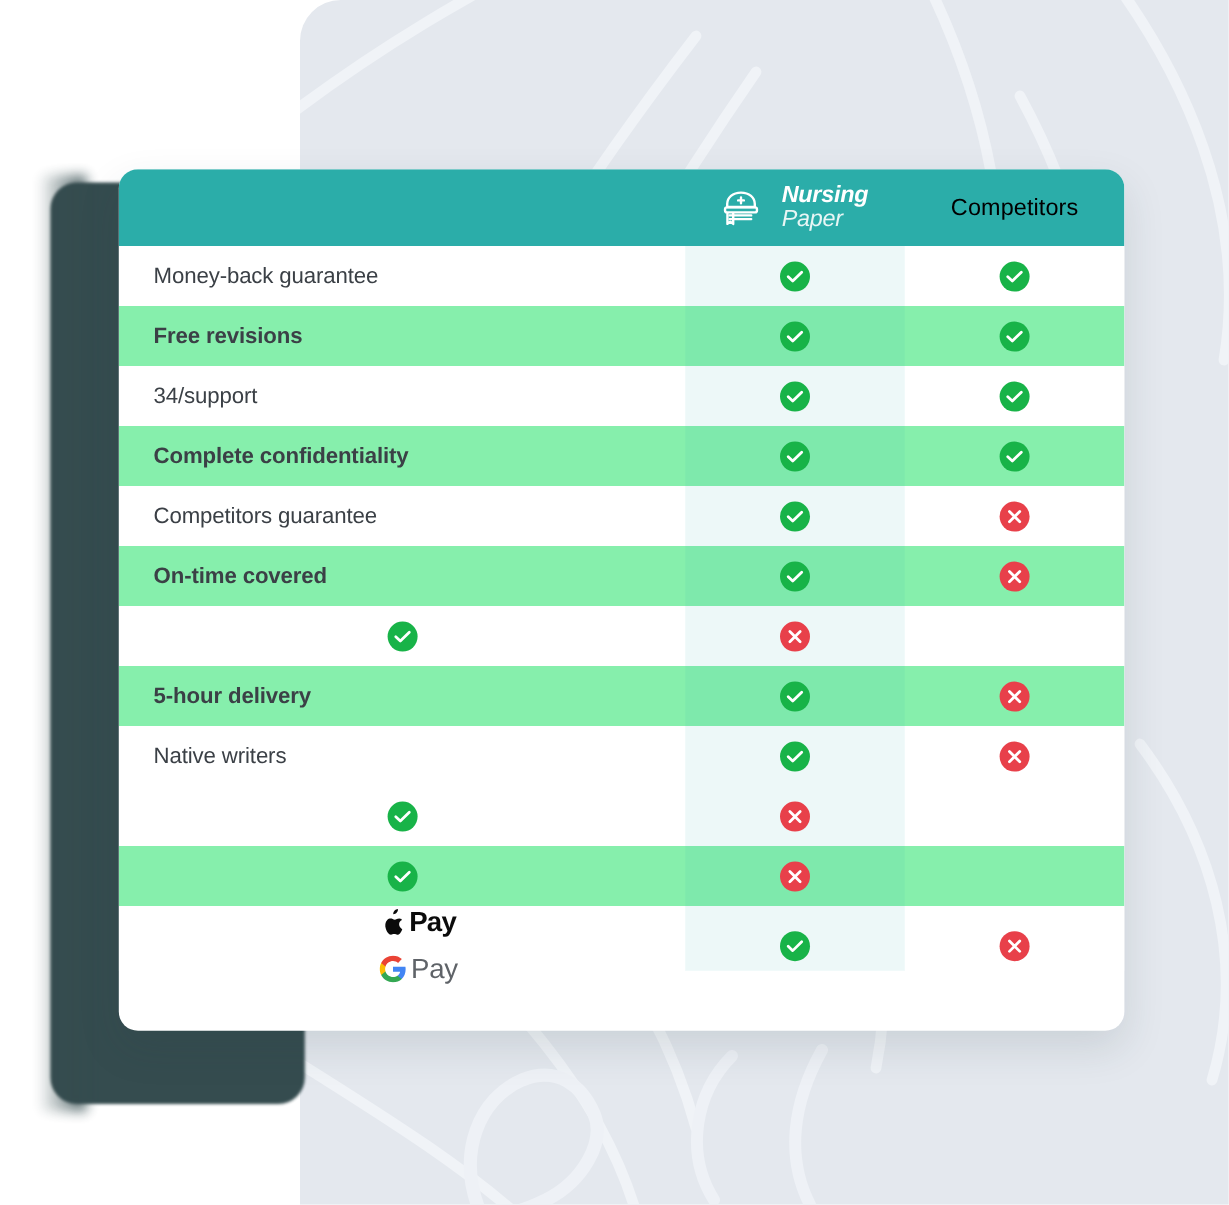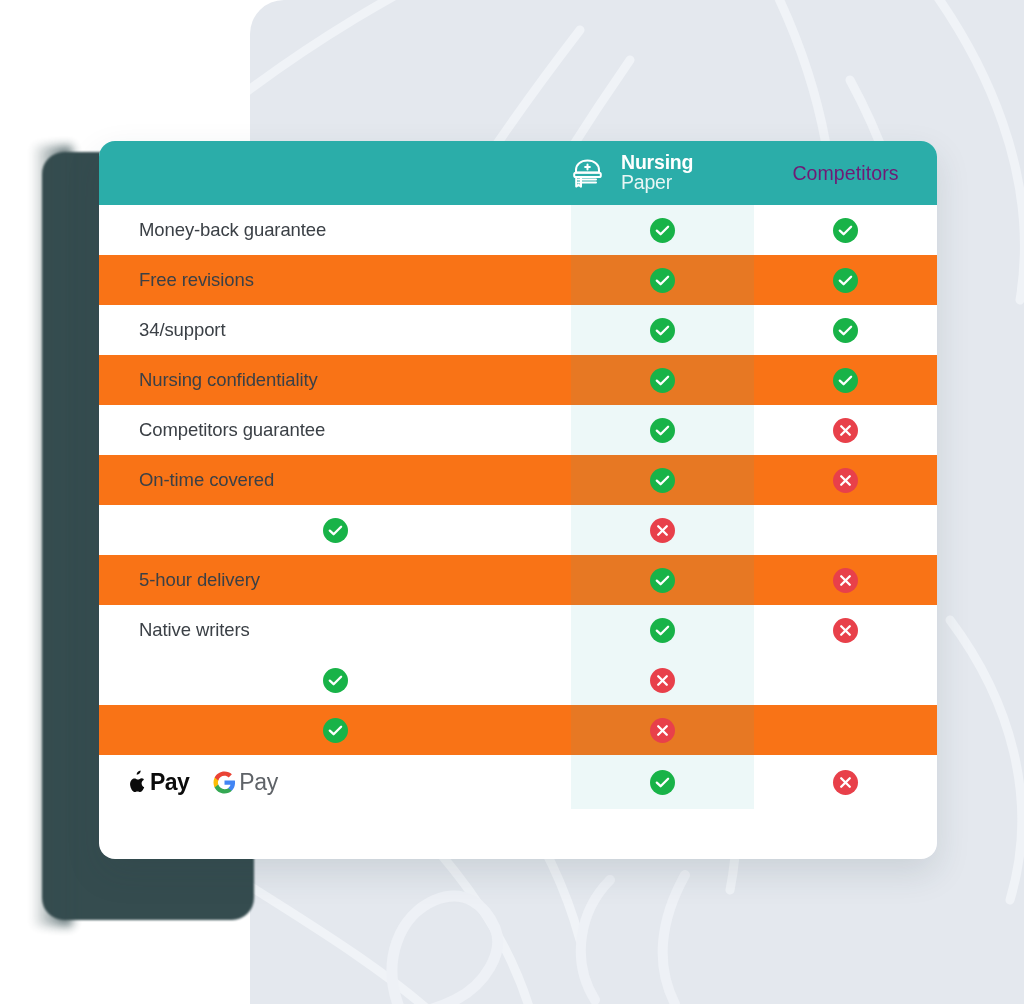--- a/index.html
+++ b/index.html
@@ -81,56 +81,57 @@
     height: 64px;
     display: grid;
     grid-template-columns: 472px 183px 183px;
     align-items: center;
   }
   .hdr-spacer { height: 100%; }
 
   .hdr-brand {
     display: flex;
     align-items: center;
-    justify-content: flex-start;
+    justify-content: center;
     gap: 16px;
     height: 100%;
+    font-style: italic;
   }
   .brand-mark { width: 34px; height: 32px; flex: 0 0 auto; }
   .brand-words { line-height: 1.02; text-align: left; }
   .brand-top {
     color: #ffffff;
     font-weight: bold;
     font-size: 19.5px;
     letter-spacing: -.2px;
     display: block;
   }
   .brand-bottom {
     color: #e8f6f5;
     font-weight: normal;
     font-size: 19.5px;
     letter-spacing: -.2px;
     display: block;
   }
 
   .hdr-competitors {
-    color: #701a75;
+    color: #000000;
     font-size: 19.5px;
     text-align: center;
     letter-spacing: .1px;
   }
 
   
   #rows { position: relative; }
 
   .row-bg-odd  { background: #ffffff; }
-  .row-bg-even { background: #f97316; }
+  .row-bg-even { background: #86efac; font-weight: bold; }
 
   .cell-label {
-    padding-left: 40px;
+    padding-left: 29px;
     font-size: 18.5px;
     color: #3b4046;
     letter-spacing: -.1px;
     white-space: nowrap;
   }
 
   .cell-mark {
     display: flex;
     align-items: center;
     justify-content: center;
@@ -157,22 +158,23 @@
     z-index: 2;
   }
   .mark-yes { background: #18b348; }
   .mark-no  { background: #e8404a; }
   .mark svg { display: block; }
 
   
   .pay-wrap {
     display: flex;
     align-items: center;
-    gap: 24px;
+    gap: 12px;
     padding-left: 28px;
+    flex-direction: column;
   }
   .pay-item { display: flex; align-items: center; gap: 3px; }
   .pay-text {
     font-size: 23px;
     font-weight: bold;
     letter-spacing: -.6px;
   }
   .pay-text-apple { color: #0b0b0b; }
   .pay-text-google { color: #5f6368; font-weight: normal; letter-spacing: -.2px; }
 </style>
@@ -279,21 +281,21 @@
           </div>
           <div class="cell-mark">
             <span class="mark mark-yes">
               <svg width="25" height="25" viewBox="0 0 25 25">
                 <path d="M6.8 12.6 L10.6 16.2 L18.1 8.8" fill="none" stroke="#fff" stroke-width="2.3" stroke-linecap="round" stroke-linejoin="round"></path>
               </svg>
             </span>
           </div>
         </div>
         <div class="grid-row row-bg-even">
-          <div class="cell-label">Nursing confidentiality</div>
+          <div class="cell-label">Complete confidentiality</div>
           <div class="cell-mark">
             <span class="mark mark-yes">
               <svg width="25" height="25" viewBox="0 0 25 25">
                 <path d="M6.8 12.6 L10.6 16.2 L18.1 8.8" fill="none" stroke="#fff" stroke-width="2.3" stroke-linecap="round" stroke-linejoin="round"></path>
               </svg>
             </span>
           </div>
           <div class="cell-mark">
             <span class="mark mark-yes">
               <svg width="25" height="25" viewBox="0 0 25 25">

